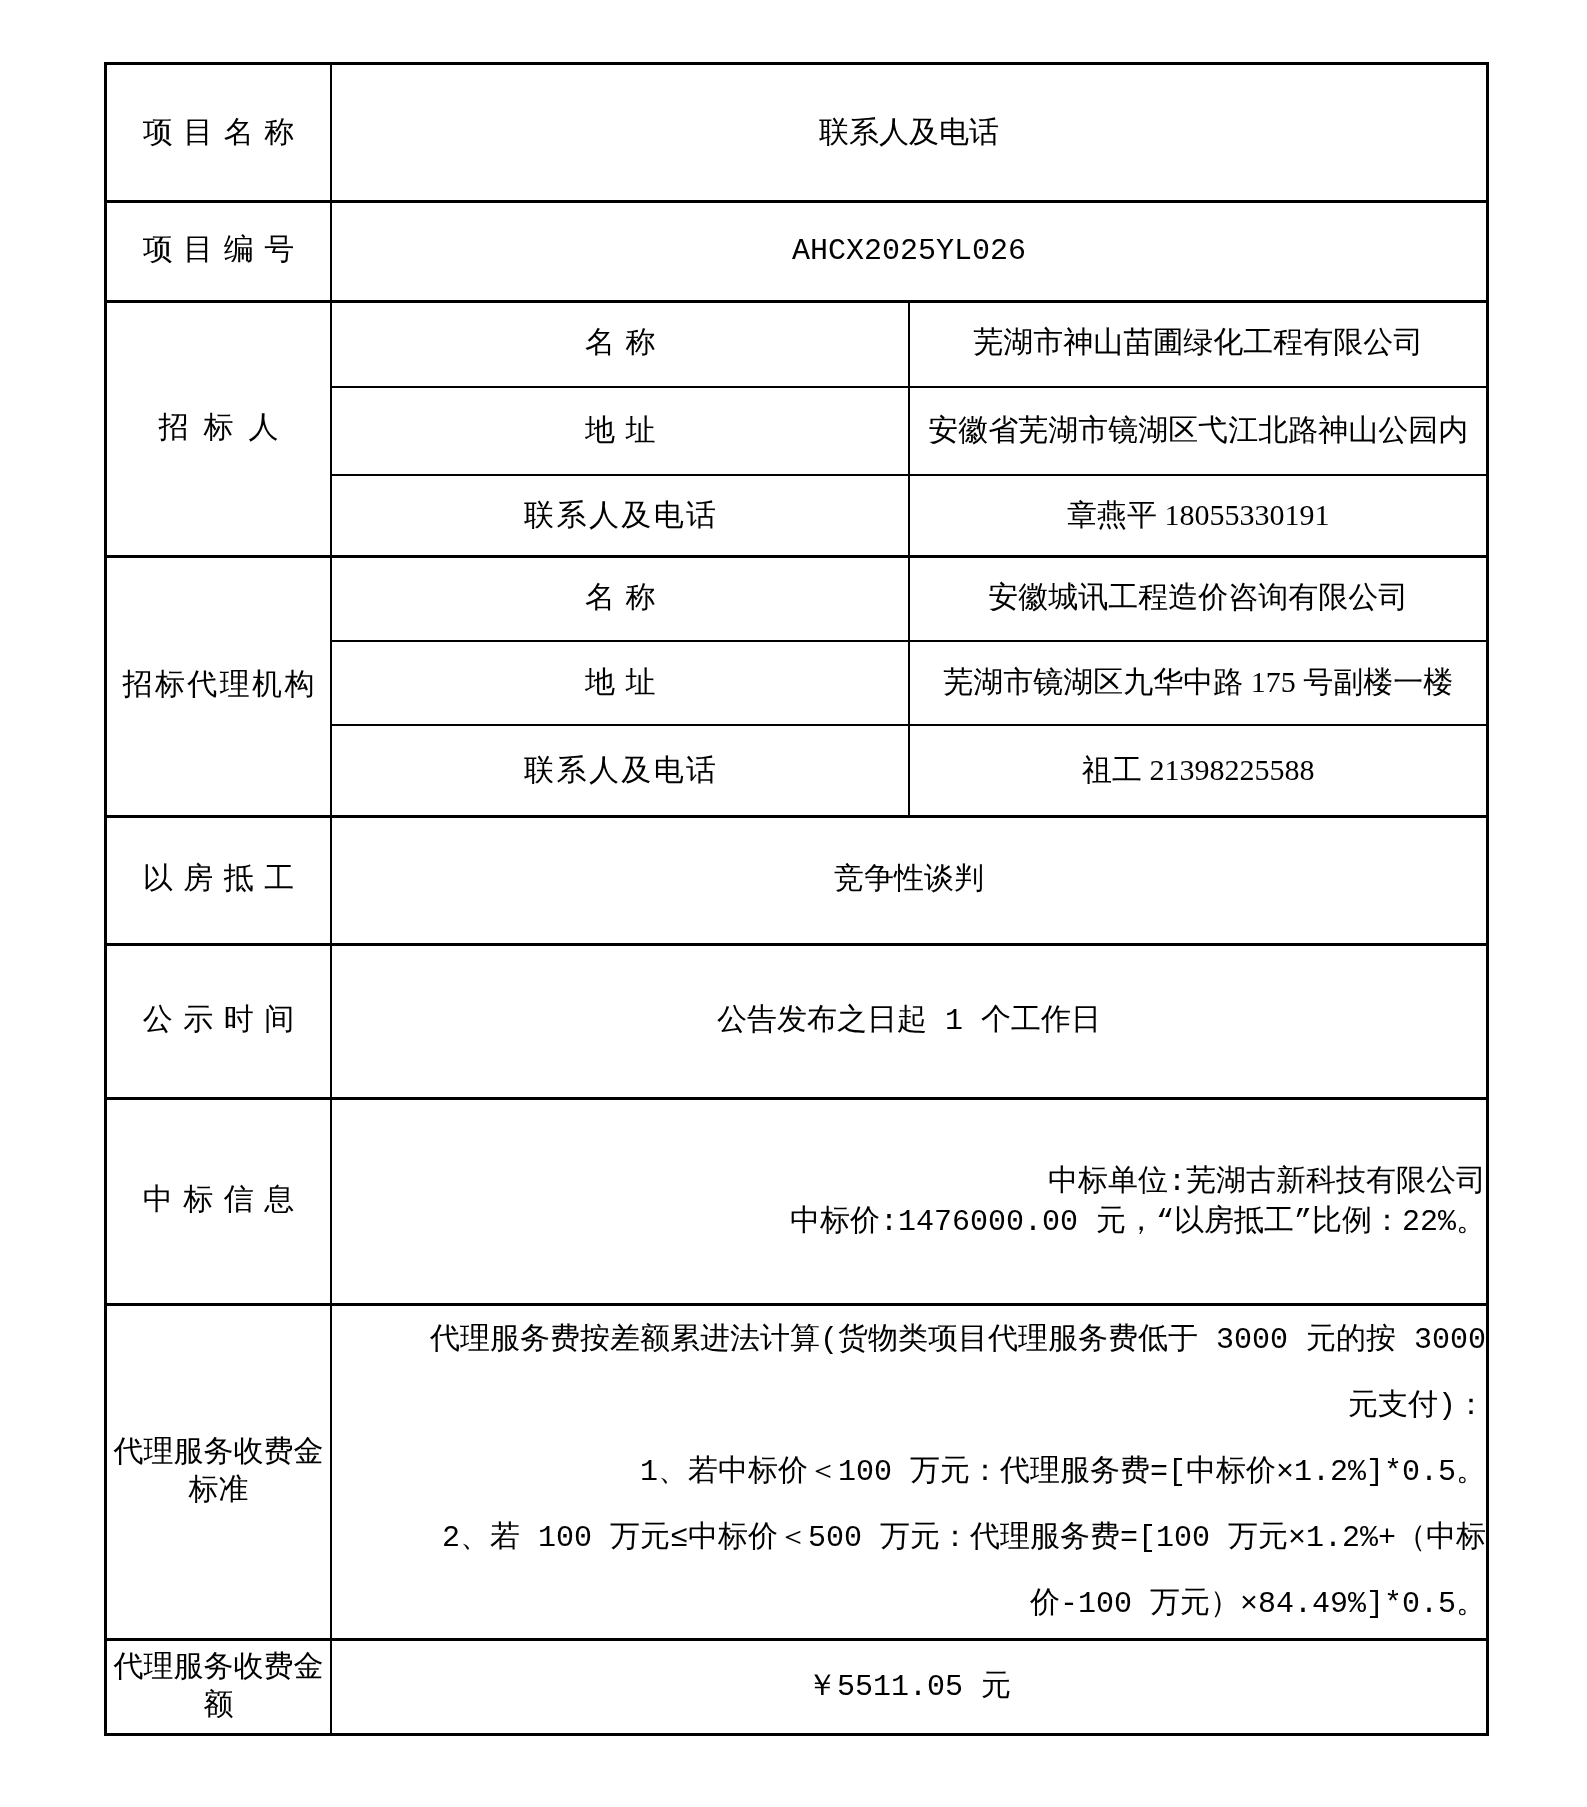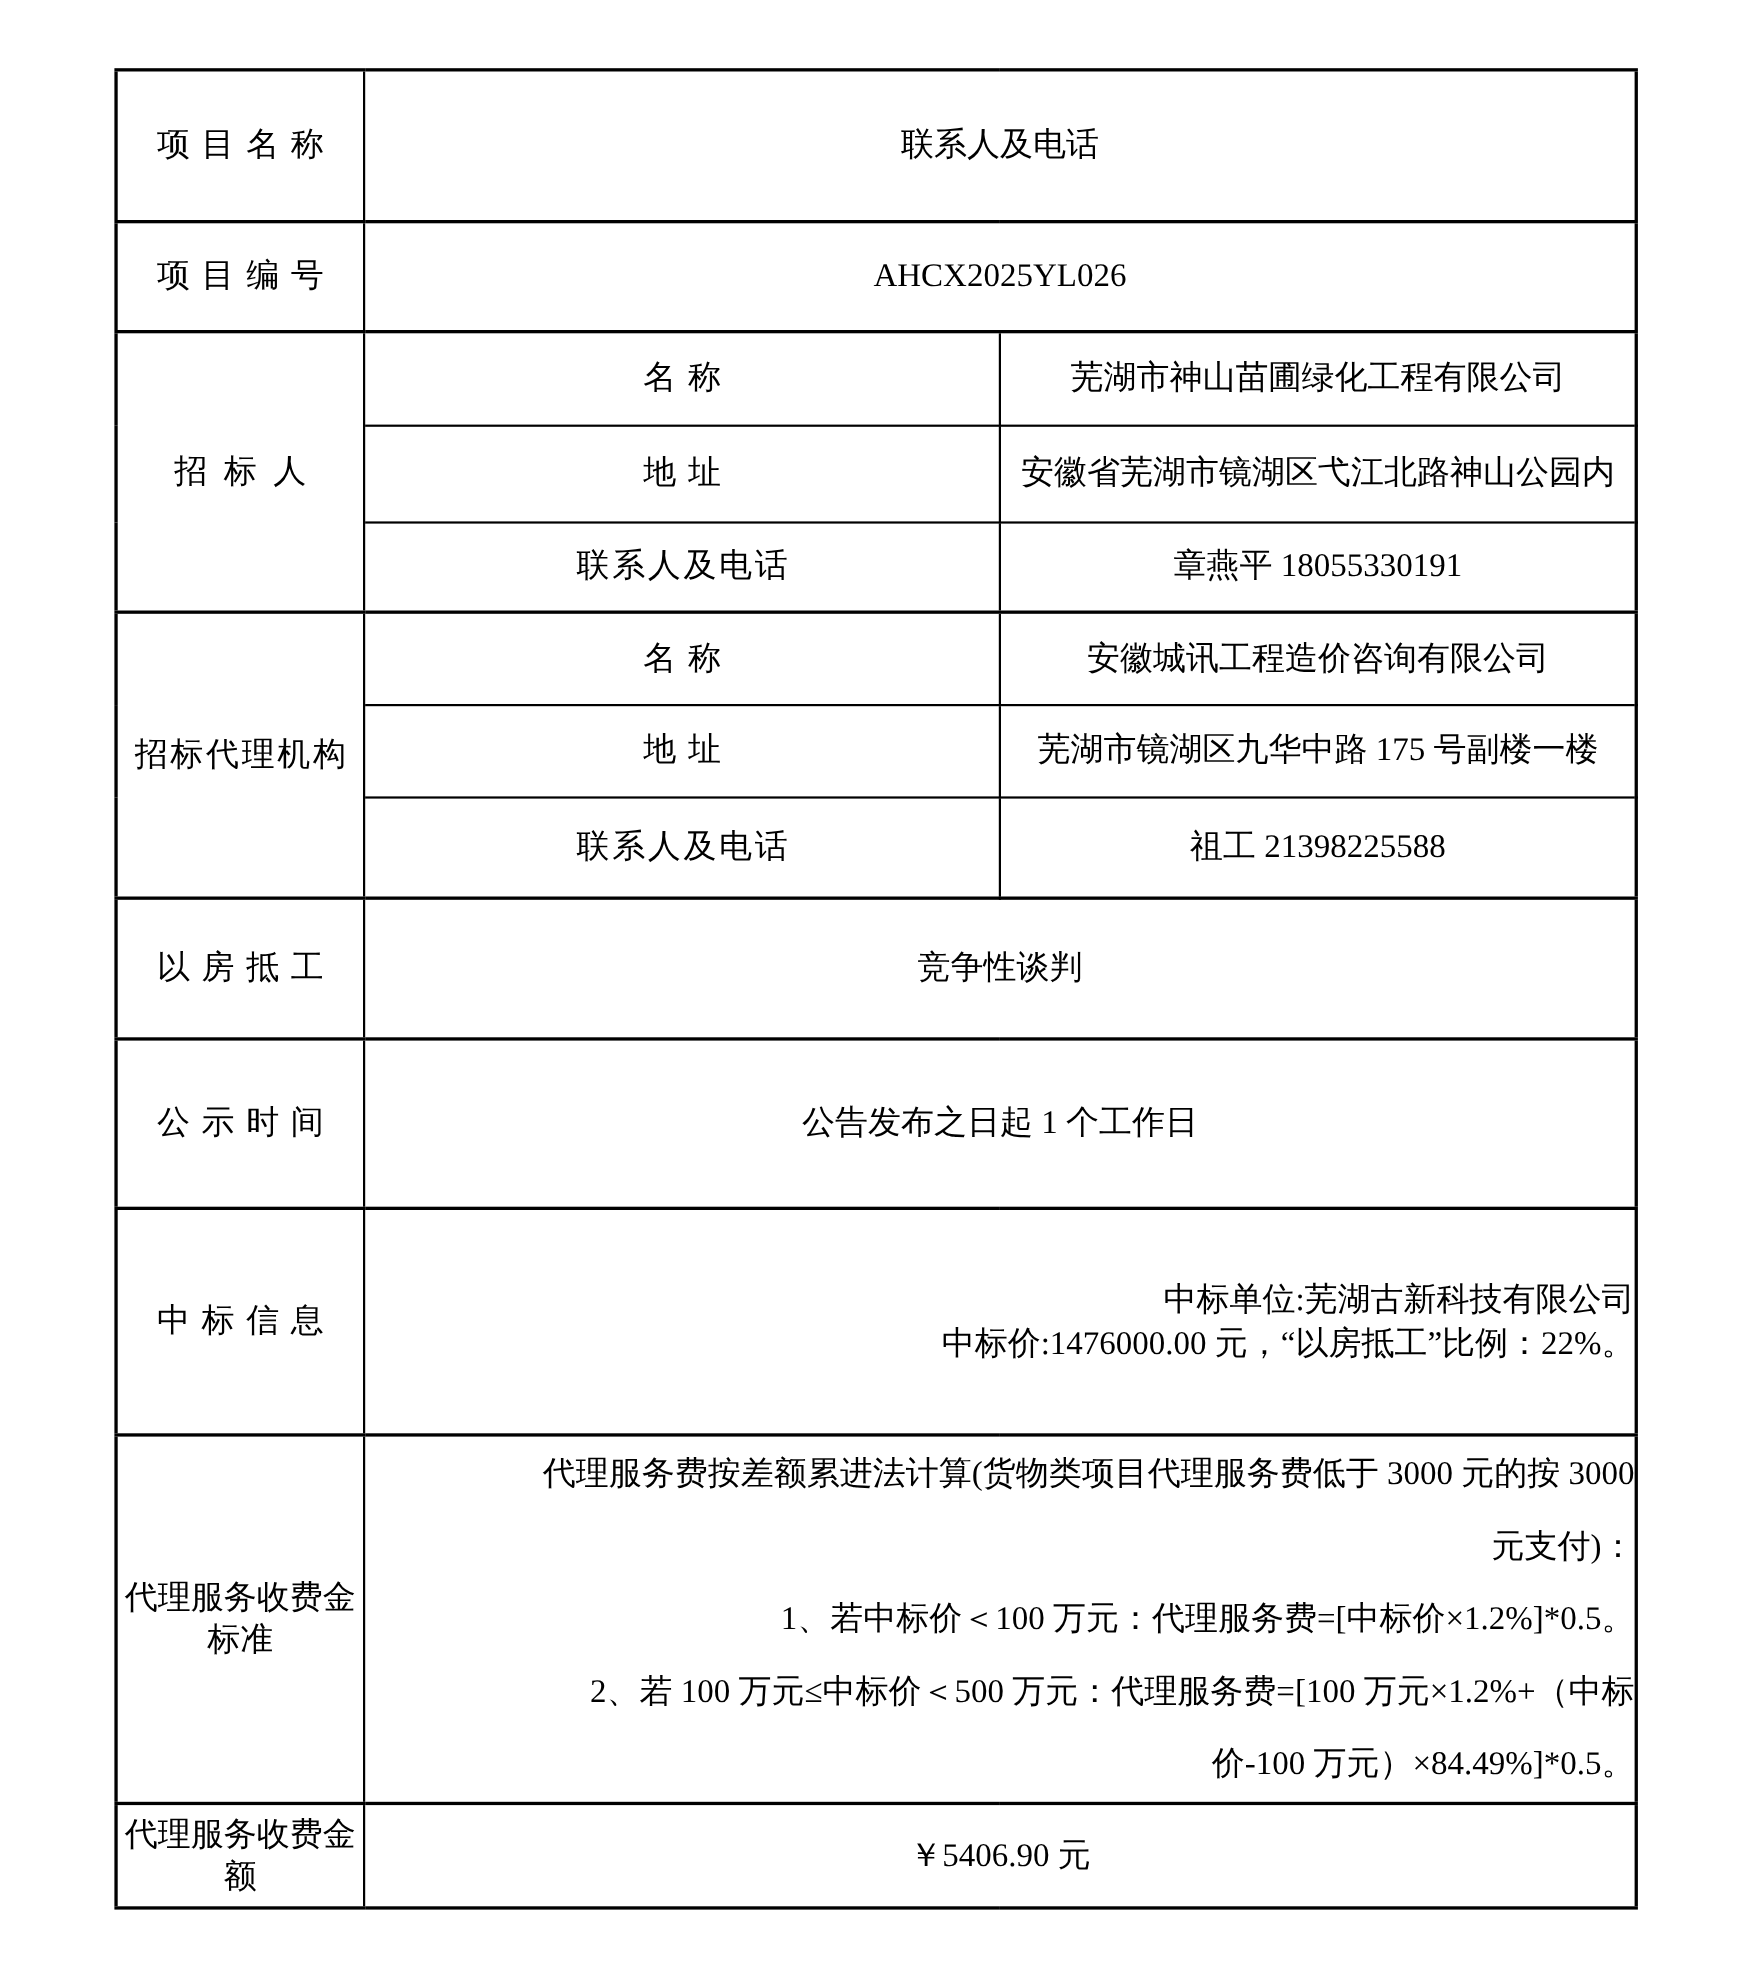--- a/index.html
+++ b/index.html
@@ -27,21 +27,21 @@
   }
   table.info-table td {
     border: 2px solid #000000;
     vertical-align: middle;
     font-size: 30px;
     line-height: 1.35;
     padding: 0;
     overflow: hidden;
   }
   
-  tr.major > td { border-top-width: 3px; }
+  tr.major > td { border-top-width: 3px; font-family: Liberation Mono, monospace; }
   tr.first > td { border-top-width: 3px; }
   tr.last > td { border-bottom-width: 3px; }
   table.info-table { border: 3px solid #000000; }
 
   td.c1 { width: 223px; text-align: center; }
   td.c2 { width: 485px; text-align: center; }
   td.c3 { width: 674px; text-align: center; }
   td.span { text-align: center; }
 
   .sp2 { letter-spacing: 0.35em; margin-right: -0.35em; }
@@ -158,17 +158,17 @@
         <div class="fee-line">2、若 100 万元≤中标价＜500 万元：代理服务费=[100 万元×1.2%+（中标</div>
         <div class="fee-line">价-100 万元）×84.49%]*0.5。</div>
       </td>
     </tr>
 
     <tr class="major last" style="height:95px;">
       <td class="c1">
         <div class="label-line">代理服务收费金</div>
         <div class="label-line">额</div>
       </td>
-      <td class="span" colspan="2">￥5406.90 元</td>
+      <td class="span" colspan="2">￥5511.05 元</td>
     </tr>
   </tbody>
     </table>
 </div>
 
 </body></html>

